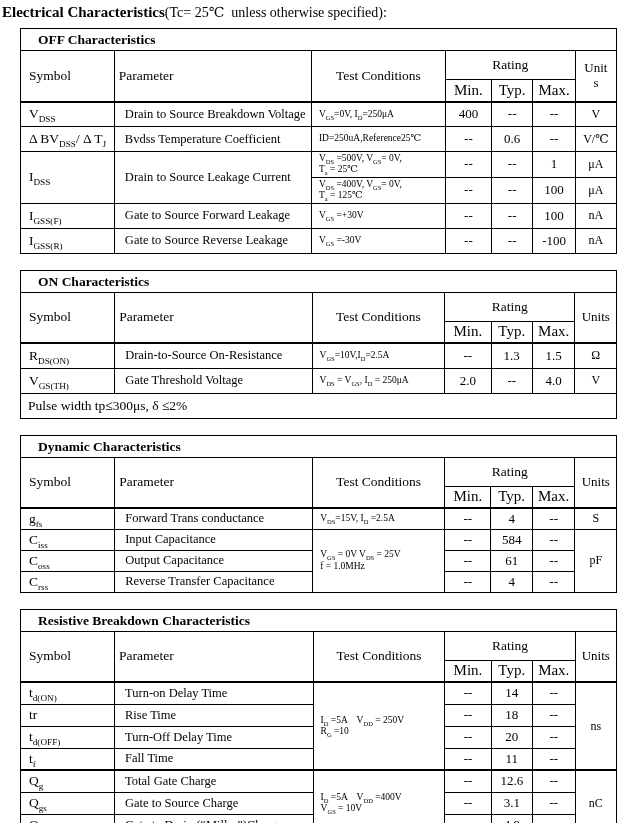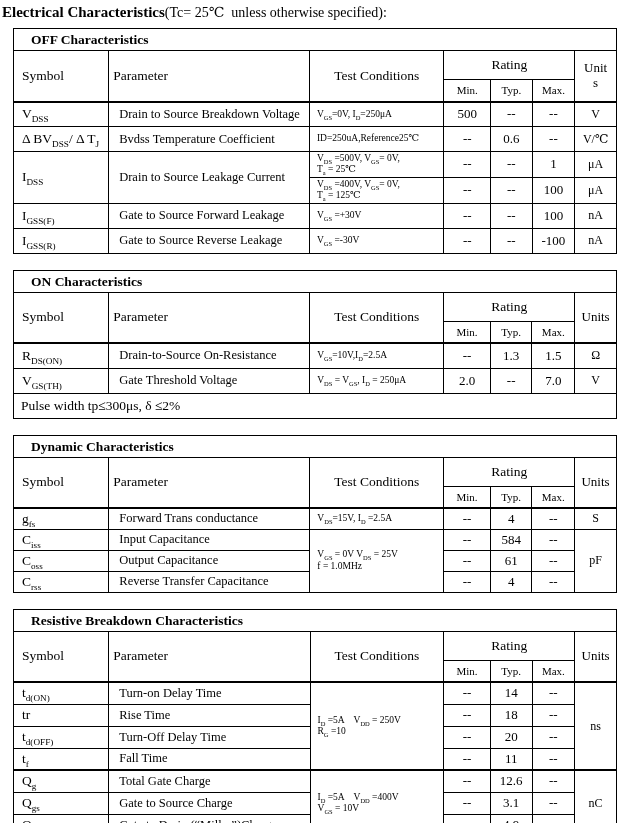--- a/index.html
+++ b/index.html
@@ -1,30 +1,30 @@
 <!DOCTYPE html>
 <html><head>
 <meta charset="utf-8">
 <style>
   html,body{margin:0;padding:0;background:#fff;}
   body{width:617px;height:823px;color:#000;font-family:"Liberation Serif","DejaVu Serif",serif;overflow:hidden;}
   .title{margin:3px 0 7px 2px;}
   .t-main{font-weight:bold;font-size:15px;}
   .t-cond{font-size:14px;white-space:pre;}
   section{margin-bottom:16px;}
-  table{border-collapse:collapse;table-layout:fixed;border:1.5px solid #000;margin-left:13px;}
+  table{border-collapse:collapse;table-layout:fixed;border:1.5px solid #000;margin-left:20px;}
   td,th{border:1px solid #000;white-space:pre-wrap;overflow:hidden;vertical-align:middle;box-sizing:border-box;padding:0;}
   tr.section td{font-weight:bold;font-size:13.5px;text-align:left;padding:3px 4px 2px 17px;height:22px;}
   tr.h1 th,tr.h2 th{font-weight:normal;}
   th.sym{text-align:left;padding-left:8px;font-size:13.5px;border-bottom-width:2px;}
   th.par{text-align:left;padding-left:4px;font-size:13.5px;border-bottom-width:2px;}
   th.tc{text-align:center;font-size:13.5px;border-bottom-width:2px;font-family:Liberation Serif, serif;}
   th.rating{text-align:center;font-size:13.5px;height:29px;}
   th.units{text-align:center;font-size:13px;border-bottom-width:2px;line-height:1.15;}
-  tr.h2 th{font-size:11px;height:22px;border-bottom-width:2px;text-align:center;}
+  tr.h2 th{font-size:15px;height:22px;border-bottom-width:2px;text-align:center;}
   tr.data{height:25px;}
   .t3 tr.data{height:21px;}
   .t4 tr.data{height:22px;}
   td.sym{font-size:13.5px;text-align:left;padding:1px 2px 1px 8px;}
   td.par{font-size:12.5px;text-align:left;padding:1px 4px 1px 10px;}
   td.tc{font-size:9.5px;text-align:left;padding:1px 2px 1px 7px;line-height:1.2;}
   td.val{font-size:13px;text-align:center;}
   td.unit{font-size:12px;text-align:center;}
   sub{font-size:0.68em;line-height:0;}
   tr.note td{font-size:13.5px;text-align:left;padding:3px 4px 2px 7px;height:25px;}
@@ -60,21 +60,21 @@
         </tr>
         <tr class="h2">
           <th>Min.</th>
           <th>Typ.</th>
           <th>Max.</th>
         </tr>
         <tr class="data">
           <td class="sym">V<sub>DSS</sub></td>
           <td class="par">Drain to Source Breakdown Voltage</td>
           <td class="tc">V<sub>GS</sub>=0V, I<sub>D</sub>=250μA</td>
-          <td class="val">500</td>
+          <td class="val">400</td>
           <td class="val">--</td>
           <td class="val">--</td>
           <td class="unit">V</td>
         </tr>
         <tr class="data">
           <td class="sym">Δ BV<sub>DSS</sub>/ Δ T<sub>J</sub></td>
           <td class="par">Bvdss Temperature Coefficient</td>
           <td class="tc">ID=250uA,Reference25℃</td>
           <td class="val">--</td>
           <td class="val">0.6</td>
@@ -155,21 +155,21 @@
           <td class="val">1.3</td>
           <td class="val">1.5</td>
           <td class="unit">Ω</td>
         </tr>
         <tr class="data">
           <td class="sym">V<sub>GS(TH)</sub></td>
           <td class="par">Gate Threshold Voltage</td>
           <td class="tc">V<sub>DS</sub> = V<sub>GS</sub>, I<sub>D</sub> = 250μA</td>
           <td class="val">2.0</td>
           <td class="val">--</td>
-          <td class="val">7.0</td>
+          <td class="val">4.0</td>
           <td class="unit">V</td>
         </tr>
         <tr class="note">
           <td colspan="7">Pulse width tp≤300μs, δ ≤2%</td>
         </tr>
       </tbody>
     </table>
   </section>
 <section>
     <table class="t3">

